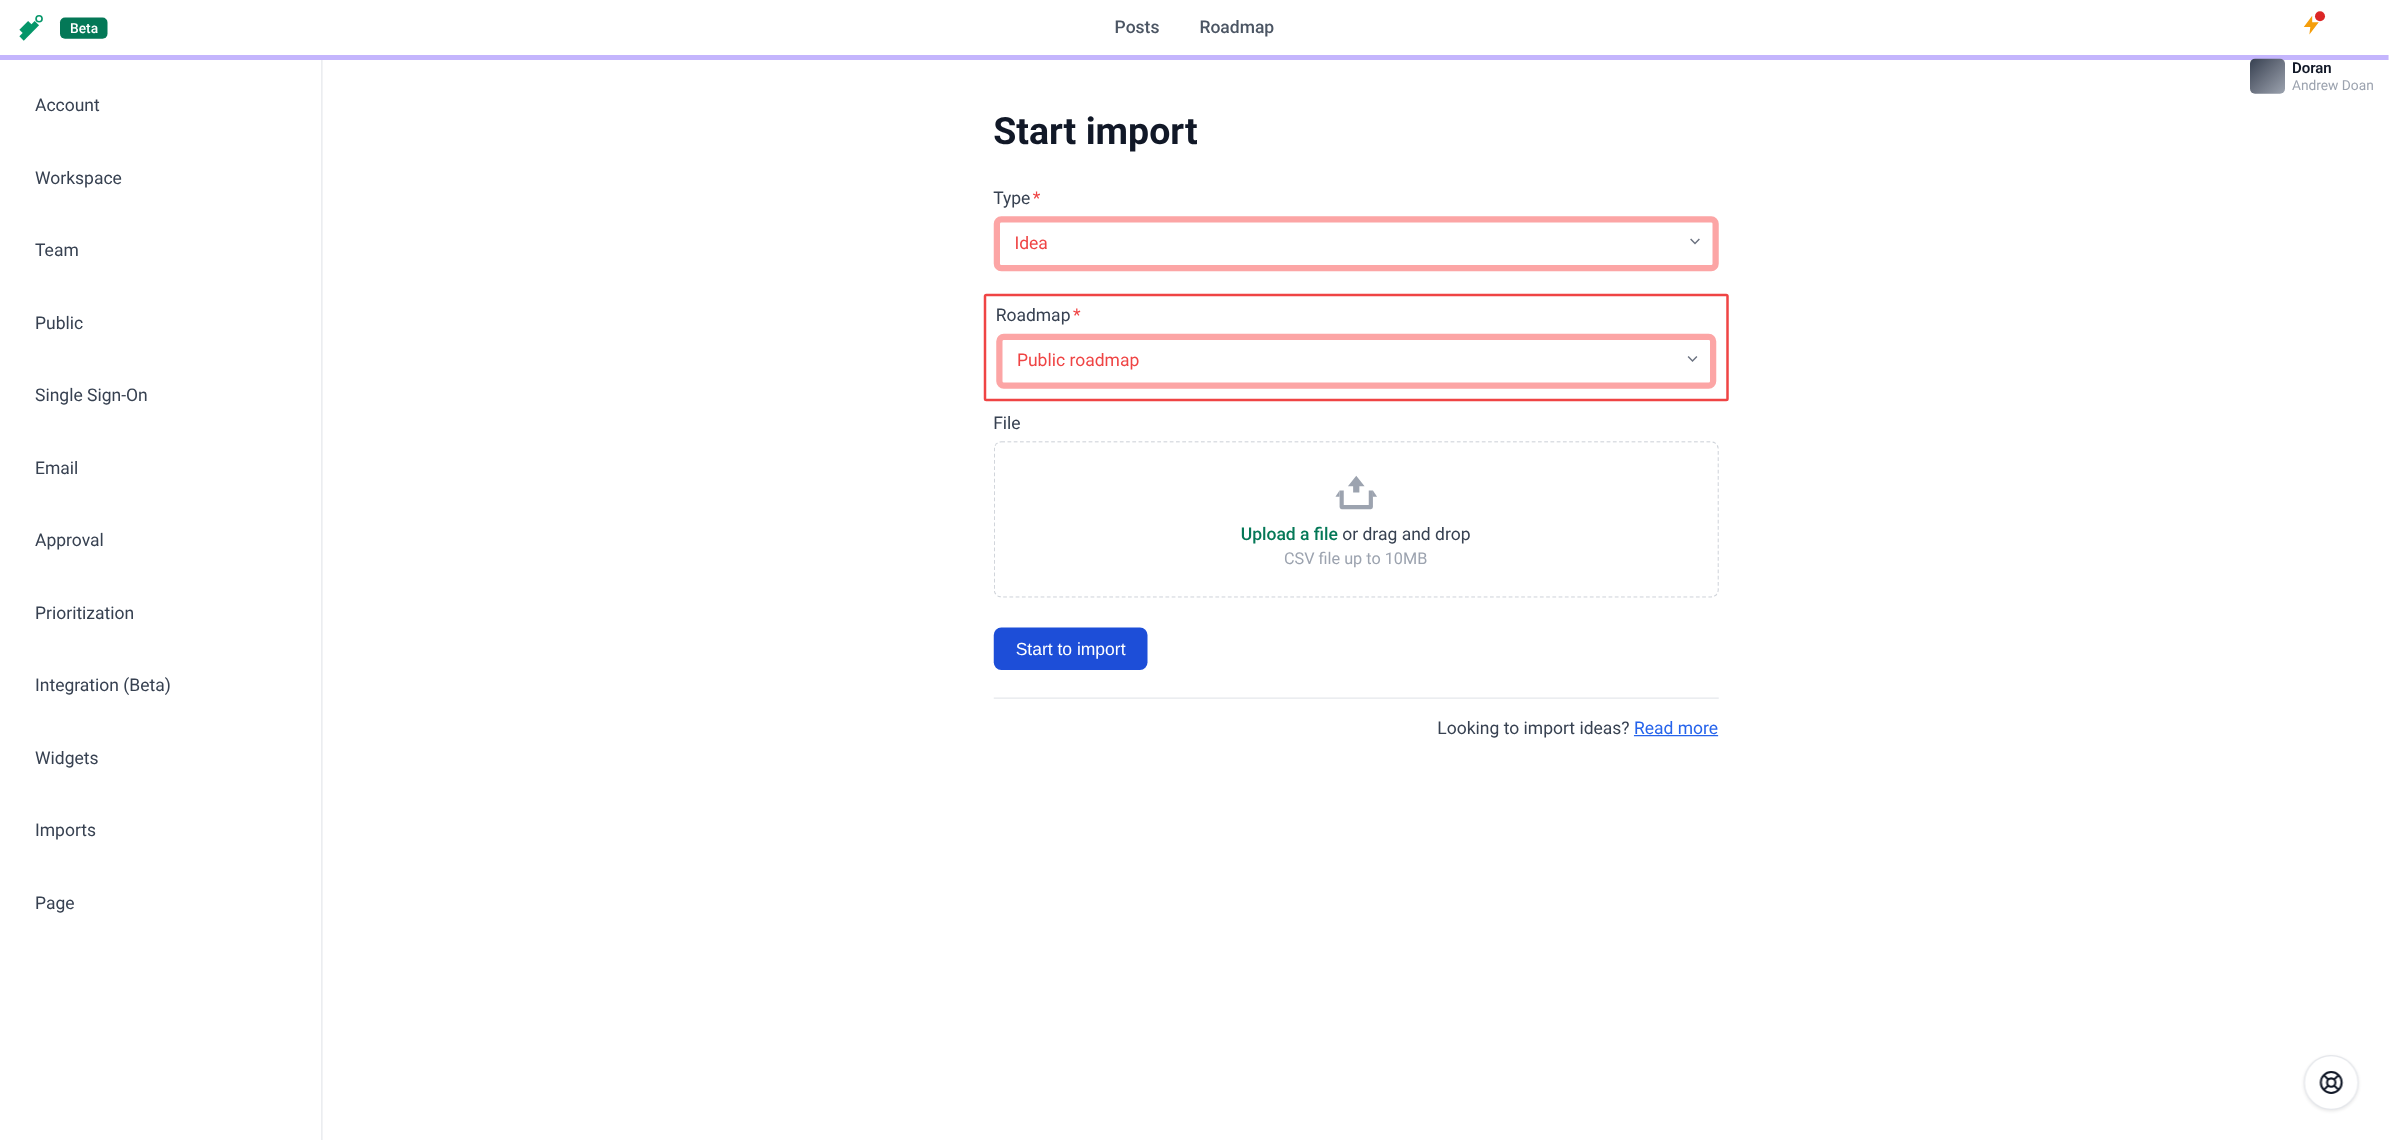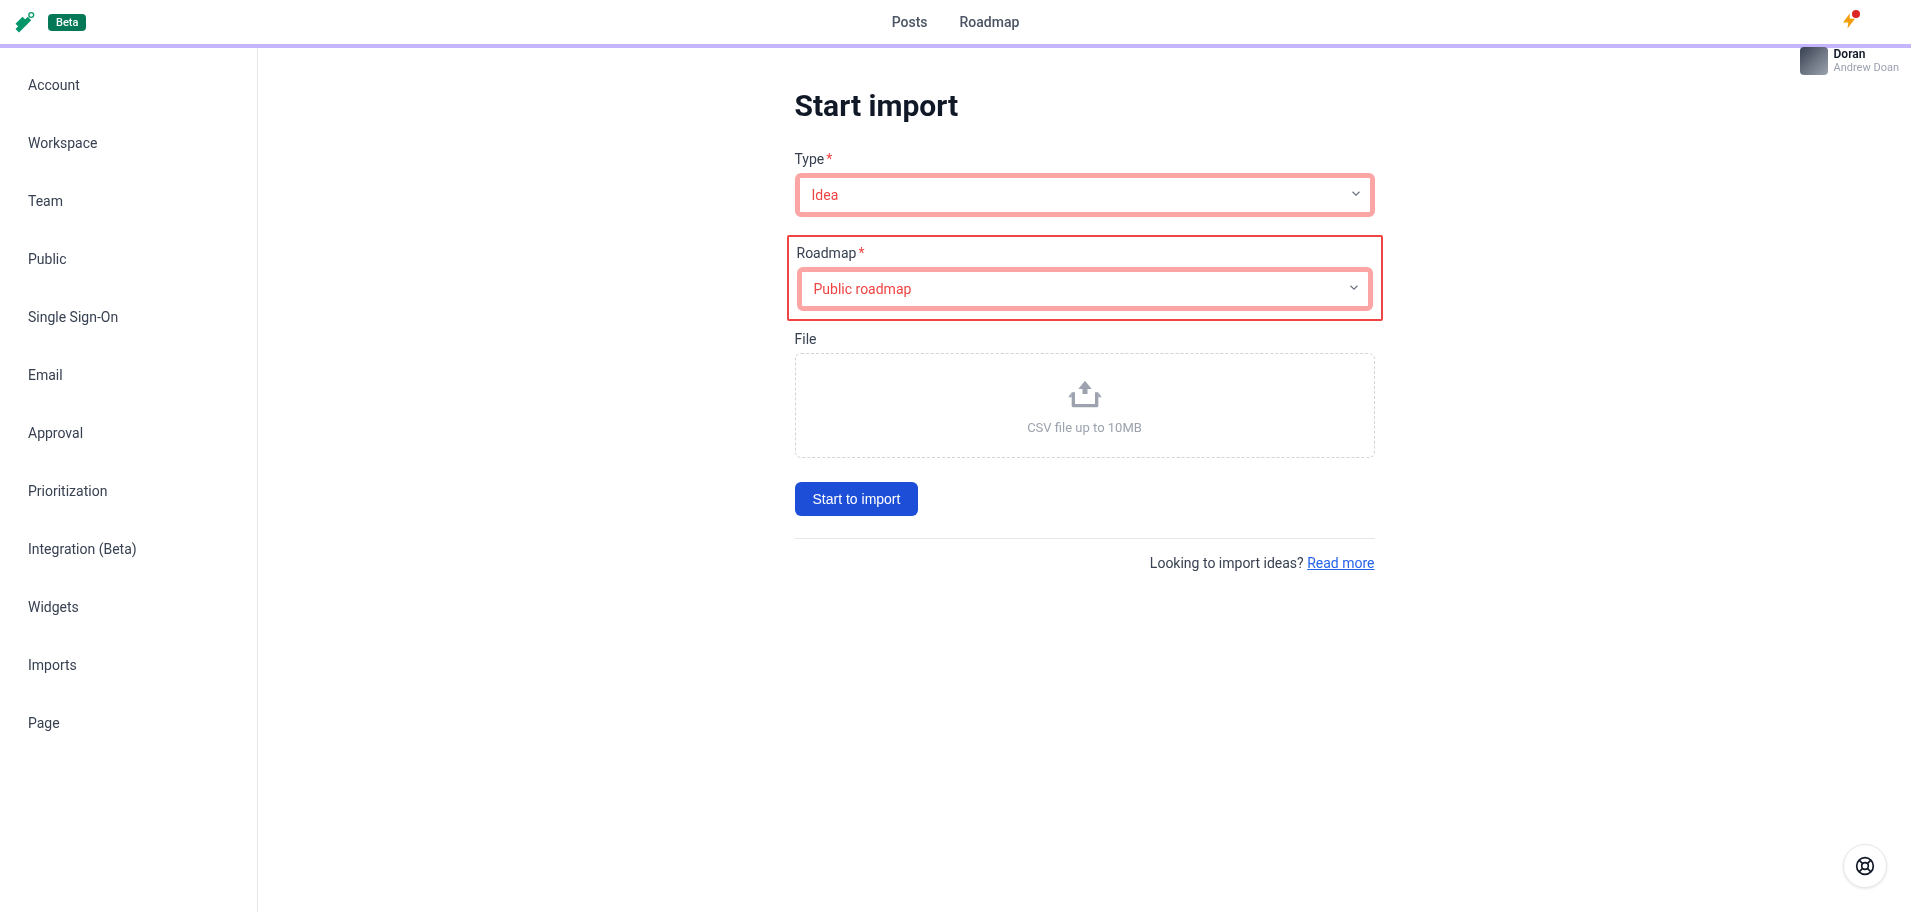--- a/index.html
+++ b/index.html
@@ -371,20 +371,23 @@
         <label class="form-label">File</label>
         <div class="file-drop">
           <div class="upload-icon">
             <svg viewBox="0 0 48 40">
               <path d="M24 4 L32 14 L27 14 L27 20 L21 20 L21 14 L16 14 Z" fill="#9ca3af"></path>
               <path d="M8 18 L8 34 Q8 36 10 36 L38 36 Q40 36 40 34 L40 18 L36 18 L36 32 L12 32 L12 18 Z" fill="#9ca3af"></path>
               <path d="M8 18 L4 24 L8 24 Z" fill="#9ca3af"></path>
               <path d="M40 18 L44 24 L40 24 Z" fill="#9ca3af"></path>
             </svg>
           </div>
+          <div class="file-text">
+            <span class="upload-link">Upload a file</span><span> or drag and drop</span>
+          </div>
           <div class="file-hint">CSV file up to 10MB</div>
         </div>
       </div>
 
       <button class="submit-btn">Start to import</button>
 
       <hr class="divider">
 
       <div class="help-text">
         <span>Looking to import ideas? </span><a class="help-link">Read more</a>

